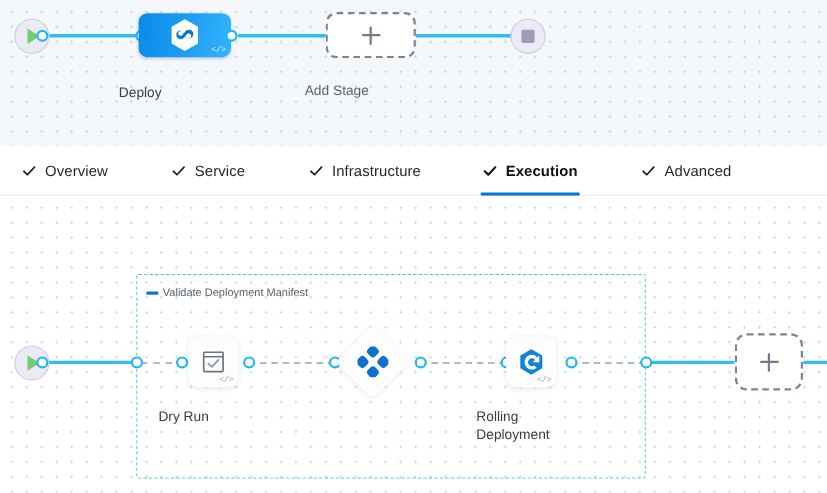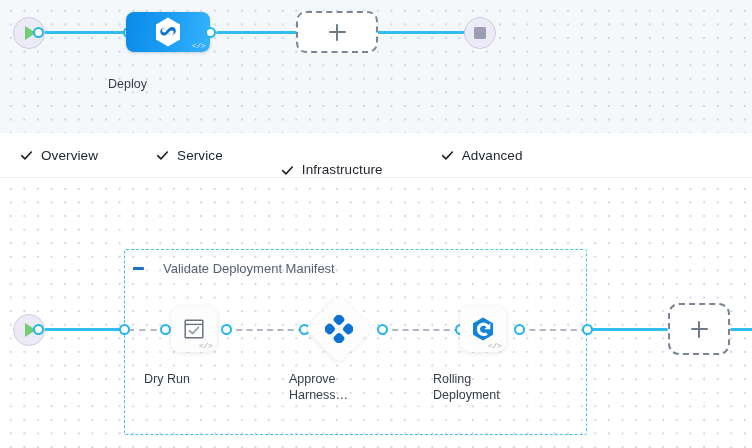--- a/index.html
+++ b/index.html
@@ -129,22 +129,22 @@
     position: absolute; display: flex; align-items: center; justify-content: center;
   }
 
   
   .group-box {
     position: absolute; box-sizing: border-box;
     border: 1.5px dashed #45c1f0; border-radius: 2px;
     background: rgba(255,255,255,0.01);
   }
   .group-header {
-    position: absolute; display: flex; align-items: center; gap: 19px;
-    font-size: 13px; color: #566070;
+    position: absolute; display: flex; align-items: center; gap: 4px;
+    font-size: 10px; color: #566070;
   }
   .group-dash { width: 11px; height: 2.2px; background: #1f6fc4; border-radius: 1px; }
 </style>
 </head>
 <body>
 
 <div id="app">
 
   <div class="stage-canvas">
 
@@ -164,20 +164,21 @@
         <path d="M11.2 11.8 c-2.3 0 -3.9 1.6 -3.9 3.9 c0 2.3 1.6 3.9 3.9 3.9 c1.5 0 2.5 -0.8 3.5 -2 l1.3 -1.6 c0.8 -1 1.5 -1.6 2.6 -1.6 c1.3 0 2.2 0.9 2.2 2.2 c0 1.3 -0.9 2.2 -2.2 2.2 c-1.1 0 -1.8 -0.6 -2.6 -1.6 l-1.3 -1.6 c-1 -1.2 -2 -2 -3.5 -2 Z M11.2 13.5 c1 0 1.6 0.5 2.3 1.4 l1.3 1.6 c1 1.3 2.2 2.4 4.1 2.4 c2.3 0 3.9 -1.6 3.9 -3.9 c0 -2.3 -1.6 -3.9 -3.9 -3.9 c-1.9 0 -3.1 1.1 -4.1 2.4 l-1.3 1.6 c-0.7 0.9 -1.3 1.4 -2.3 1.4 c-1.3 0 -2.2 -0.9 -2.2 -2.2 c0 -1.3 0.9 -2.2 2.2 -2.2 Z" fill="#0b72d1"></path>
       </svg>
       <span class="code-tag">&lt;/&gt;</span>
     </div>
     <div class="port" style="left:205px; top:27px;"></div>
     <div class="node-caption" style="left:108px; top:76px; width:120px;">Deploy</div>
 
     <div class="dashed-add" style="left:296px; top:11px; width:82px; height:42px;">
       <div class="plus"></div>
     </div>
+    <div class="node-caption muted" style="left:277px; top:74px; width:120px;">Add Stage</div>
 
     <div class="port" style="left:464px; top:27px;"></div>
     <div class="term-node" style="left:464px; top:17px;">
       <div class="stop-sq"></div>
     </div>
   </div>
 
   <div class="tabbar">
 
     <div class="tab" style="margin-left:6px;">
@@ -189,28 +190,35 @@
     </div>
 
     <div class="tab" style="margin-left:30px;">
       <svg class="check" viewBox="0 0 14 14">
         <path d="M1.8 7.2 L5.3 10.6 L12.2 3.2" fill="none" stroke="#1b2027" stroke-width="1.7" stroke-linecap="round" stroke-linejoin="round"></path>
       </svg>
       <span class="tab-label">Service</span>
 
     </div>
 
-    <div class="tab" style="margin-left:30px;align-items:flex-end;">
+    <div class="tab" style="margin-left:30px;">
       <svg class="check" viewBox="0 0 14 14">
         <path d="M1.8 7.2 L5.3 10.6 L12.2 3.2" fill="none" stroke="#1b2027" stroke-width="1.7" stroke-linecap="round" stroke-linejoin="round"></path>
       </svg>
       <span class="tab-label">Infrastructure</span>
 
     </div>
 
+    <div class="tab active" style="margin-left:28px;">
+      <svg class="check" viewBox="0 0 14 14">
+        <path d="M1.8 7.2 L5.3 10.6 L12.2 3.2" fill="none" stroke="#0b0f14" stroke-width="2" stroke-linecap="round" stroke-linejoin="round"></path>
+      </svg>
+      <span class="tab-label">Execution</span>
+      <div class="underline"></div>
+    </div>
 
     <div class="tab" style="margin-left:30px;text-align:right;">
       <svg class="check" viewBox="0 0 14 14">
         <path d="M1.8 7.2 L5.3 10.6 L12.2 3.2" fill="none" stroke="#1b2027" stroke-width="1.7" stroke-linecap="round" stroke-linejoin="round"></path>
       </svg>
       <span class="tab-label">Advanced</span>
 
     </div>
   </div>
 
@@ -262,24 +270,20 @@
       <svg width="28" height="28" viewBox="0 0 28 28">
         <g fill="#0b72d1" transform="rotate(45 14 14)">
           <rect x="2.6" y="2.6" width="9.4" height="9.4" rx="3.2"></rect>
           <rect x="16" y="2.6" width="9.4" height="9.4" rx="3.2"></rect>
           <rect x="2.6" y="16" width="9.4" height="9.4" rx="3.2"></rect>
           <rect x="16" y="16" width="9.4" height="9.4" rx="3.2"></rect>
         </g>
       </svg>
     </div>
     <div class="port" style="left:377px; top:146px;"></div>
-    <div class="node-caption" style="left:289px; top:193px; width:100px;">
-      <div>Approve</div>
-      <div>Harness…</div>
-    </div>
 
     <div class="port" style="left:455px; top:146px;"></div>
     <div class="step-card" style="left:460px; top:128px;">
       <svg width="26" height="26" viewBox="0 0 26 26">
         <path d="M13 1.4 L23 7.2 L23 18.8 L13 24.6 L3 18.8 L3 7.2 Z" fill="#1184d8"></path>
         <path d="M13.6 6.6 c-3.7 0 -6.7 3 -6.7 6.7 c0 3.7 3 6.7 6.7 6.7 c1.6 0 3.1 -0.6 4.3 -1.6 l-2.2 -2.2 c-0.6 0.4 -1.3 0.7 -2.1 0.7 c-2 0 -3.6 -1.6 -3.6 -3.6 c0 -2 1.6 -3.6 3.6 -3.6 c1.2 0 2.2 0.6 2.9 1.5 l-2.4 2.1 l6.2 0 l0 -6.2 l-1.9 1.9 c-1.2 -1.4 -3 -2.4 -4.8 -2.4 Z" fill="#ffffff"></path>
       </svg>
       <span class="code-tag dark">&lt;/&gt;</span>
     </div>
     <div class="port" style="left:514px; top:146px;"></div>

